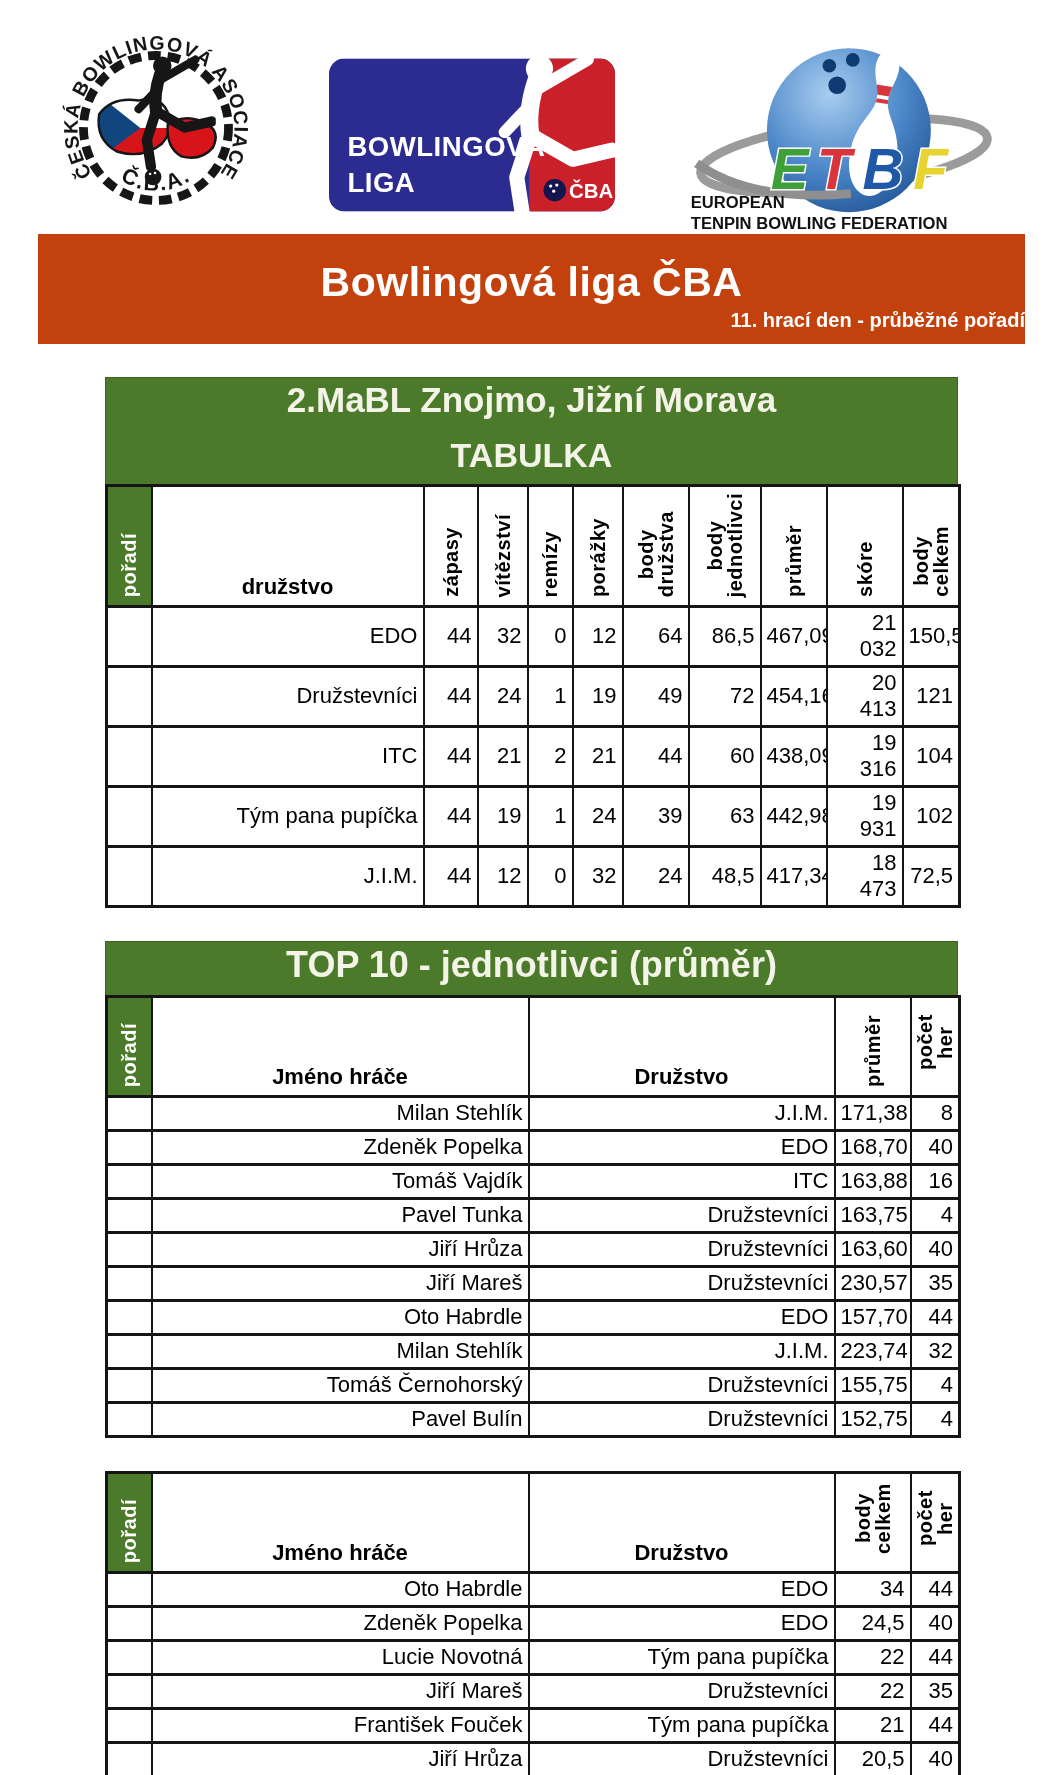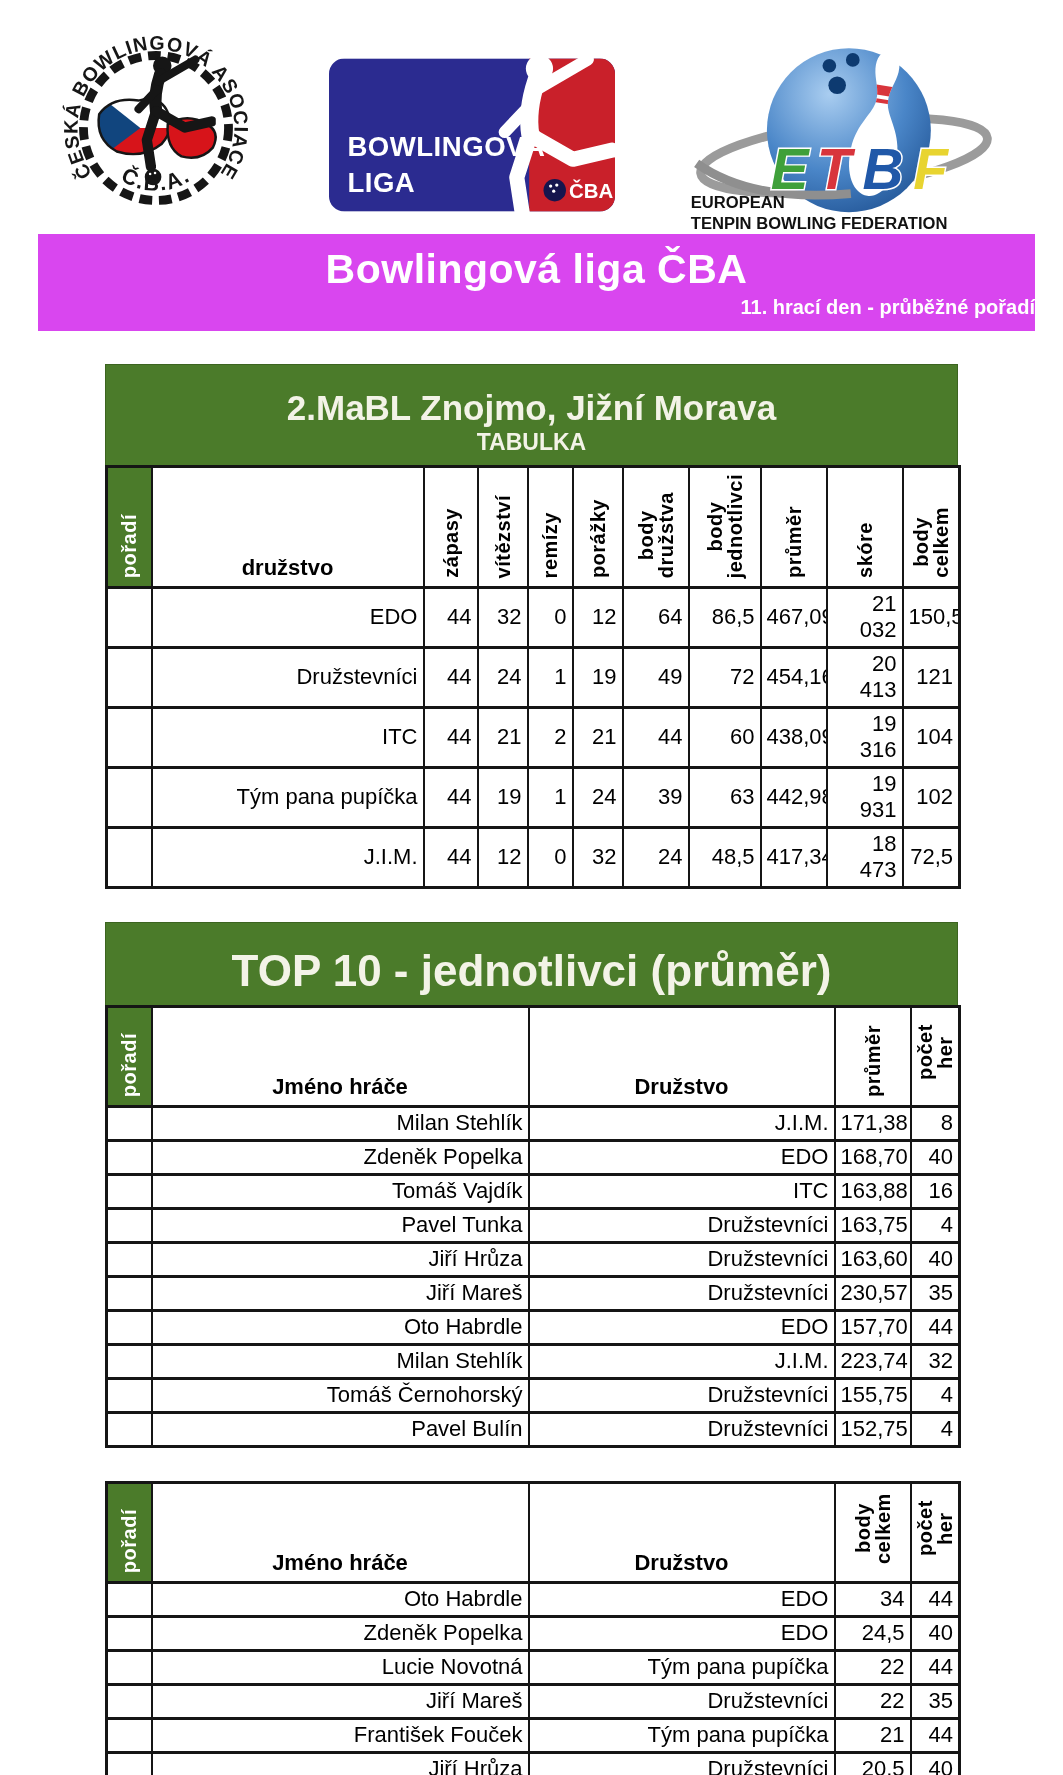--- a/index.html
+++ b/index.html
@@ -7,31 +7,31 @@
   body { height: 1775px; overflow: hidden; font-family: "Liberation Sans", sans-serif; color: #000; }
   .page { width: 1063px; height: 1775px; position: relative; }
 
   
   .logos { display: flex; justify-content: space-between; align-items: flex-start; padding: 30px 58px 0 52px; height: 224px; }
   .logo-cba { width: 208px; height: 196px; }
   .logo-liga { width: 286px; height: 154px; margin-top: 28px; }
   .logo-etbf { width: 322px; height: 196px; margin-top: 10px; }
 
   
-  .banner { margin: 10px 28px 0 38px; background: #d946ef; color: #fff; text-align: center; padding: 12px 0 12px 0; }
+  .banner { margin: 10px 38px 0 38px; background: #c2410c; color: #fff; text-align: center; padding: 25px 0 12px 0; }
   .banner-title { font-size: 41px; font-weight: bold; letter-spacing: 0.5px; }
   .banner-subtitle { font-size: 20px; font-weight: bold; margin-top: 3px; text-align: right; }
 
   
   .content { width: 853px; margin-left: 105px; }
   .table-block { margin-top: 33px; }
-  .green-band { background: #4b7b2a; color: #f3f3e7; text-align: center; padding: 23px 0 9px 0; border: 1px solid #3c6420; border-bottom: none; }
+  .green-band { background: #4b7b2a; color: #f3f3e7; text-align: center; padding: 2px 0 9px 0; border: 1px solid #3c6420; border-bottom: none; }
   .band-title { font-size: 35px; font-weight: bold; }
-  .band-title.small { font-size: 44px; }
-  .band-subtitle { font-size: 23px; font-weight: bold; margin-top: 1px; }
+  .band-title.small { font-size: 36px; }
+  .band-subtitle { font-size: 34px; font-weight: bold; margin-top: 16px; }
 
   table.grid { border-collapse: collapse; table-layout: fixed; width: 100%; border: 3px solid #151515; background: #fff; }
   .grid th, .grid td { border: 2px solid #151515; overflow: hidden; }
   .grid tbody td { border-top-width: 3px; }
   thead th { vertical-align: bottom; background: #fff; }
   .rank-head { background: #4b7b2a; }
   .rank-head .vtext { color: #ffffff; }
   .vwrap { display: flex; align-items: flex-end; justify-content: center; overflow: hidden; padding-bottom: 8px; }
   .vwrap.t1 { height: 118px; }
   .vwrap.t2 { height: 97px; }

